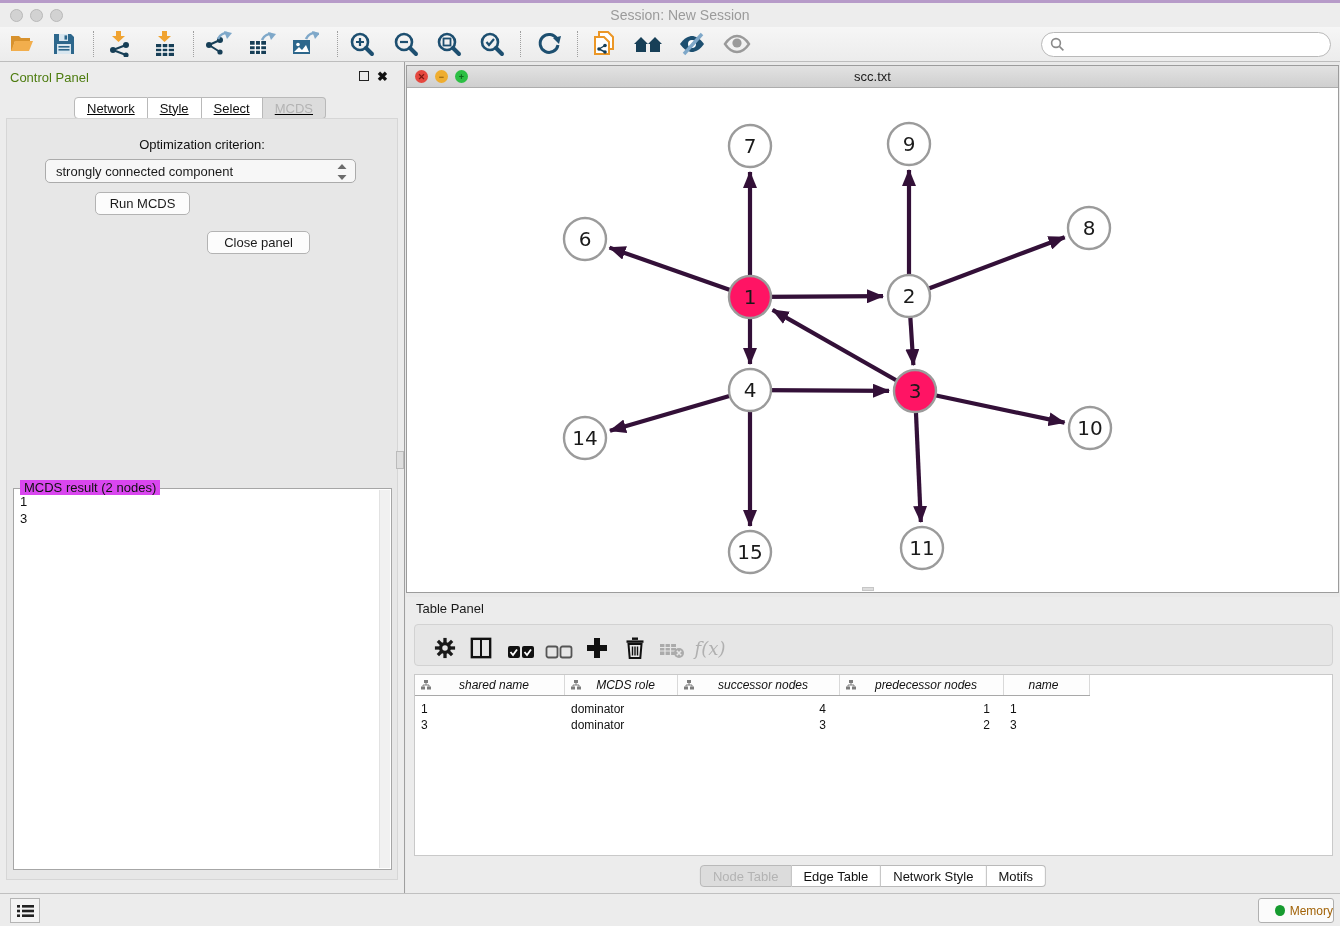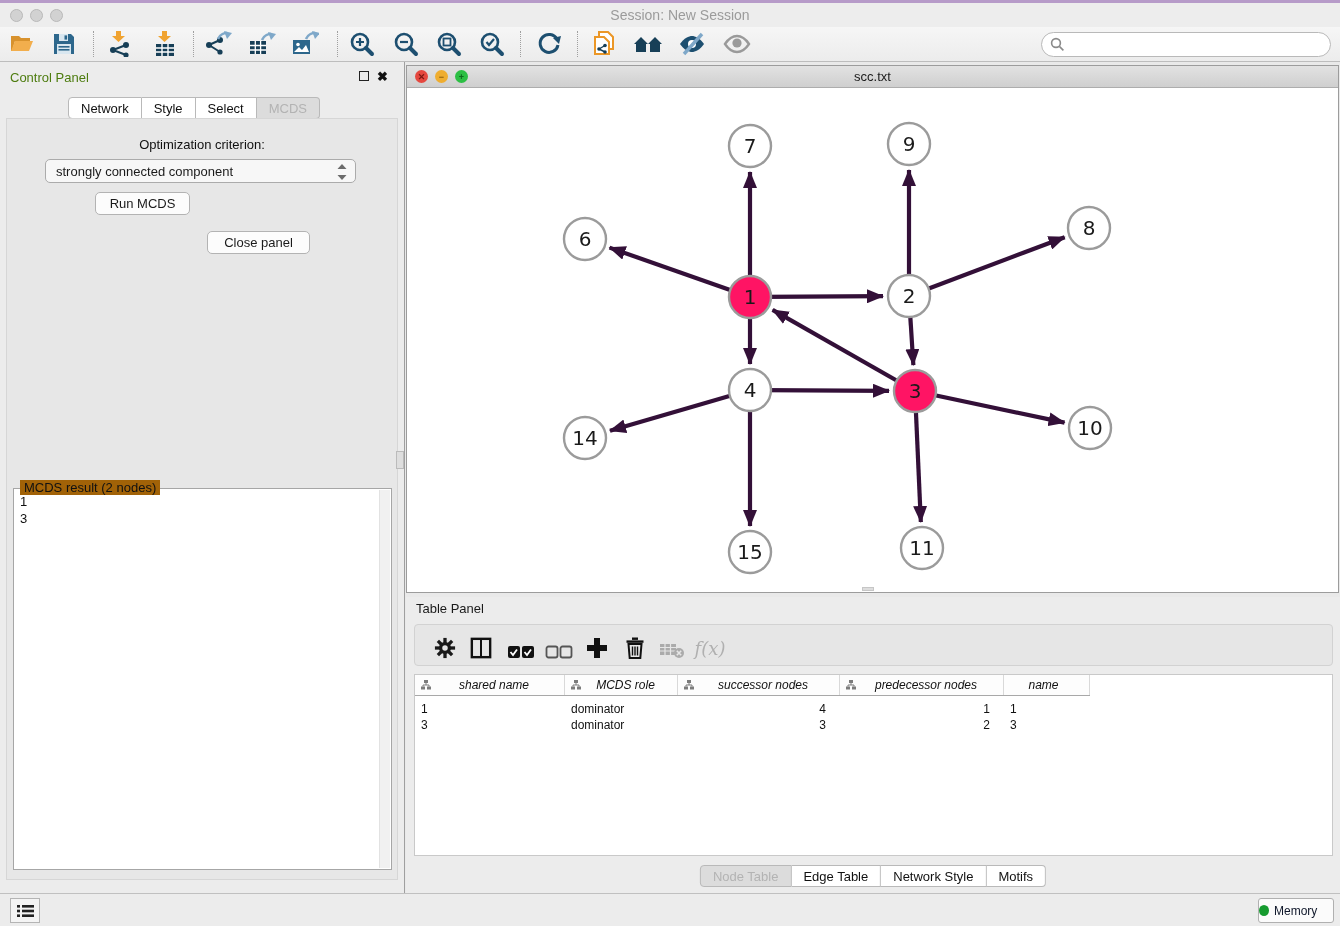--- a/index.html
+++ b/index.html
@@ -18,37 +18,37 @@
   .tsep { position:absolute; top:4px; height:26px; width:0; border-left:1px dotted #9f9f9f; }
   #search-wrap { position:absolute; left:1041px; top:5px; width:290px; height:25px; background:#fff;
                  border:1px solid #b9b9b9; border-radius:13px; display:flex; align-items:center; padding-left:8px; }
   #search-input { border:none; outline:none; background:transparent; flex:1; font-size:13px; margin-left:5px; }
 
   
   #control-panel { position:absolute; left:0; top:62px; width:405px; height:831px; background:#ececec; border-right:1px solid #9f9f9f; }
   #cp-title { position:absolute; left:10px; top:8px; font-size:13px; color:#4d7c0f; }
   .float-ic { position:absolute; width:10px; height:10px; border:1.6px solid #222; }
   .close-ic { position:absolute; font-size:13px; font-weight:bold; color:#111; line-height:12px; }
-  #cp-tabs { position:absolute; left:68px; top:35px; height:22px; display:flex; }
+  #cp-tabs { position:absolute; left:74px; top:35px; height:22px; display:flex;text-decoration:underline; }
   .ctab { height:22px; border:1px solid #b9b9b9; border-left:none; background:#fff; color:#111;
           font-size:13px; display:flex; align-items:center; justify-content:center; padding:0 12px; }
   .ctab:first-child { border-left:1px solid #b9b9b9; border-radius:4px 0 0 4px; }
   .ctab:last-child { border-radius:0 4px 4px 0; }
   .ctab.active { background:#dcdcdc; color:#b3b3b3; }
   #cp-body { position:absolute; left:6px; top:56px; width:392px; height:762px; background:#e7e7e7; border:1px solid #d6d6d6; }
   #opt-label { position:absolute; left:0; top:18px; width:100%; text-align:center; font-size:13px; color:#111; }
   #criterion-select { position:absolute; left:38px; top:40px; width:311px; height:24px; background:#f7f7f7;
                       border:1px solid #ababab; border-radius:5px; font-size:13px; color:#1a1a1a;
                       display:flex; align-items:center; padding-left:10px; }
   #criterion-stepper { position:absolute; right:7px; top:3px; width:12px; height:18px; }
   .cp-btn { position:absolute; top:73px; height:23px; background:#fcfcfc; border:1px solid #b3b3b3; border-radius:5px;
             font-size:13px; color:#1a1a1a; display:flex; align-items:center; justify-content:center; }
   #result-box { position:absolute; left:6px; top:369px; width:379px; height:382px; background:#fff;
                 border:1px solid #a6a6a6; }
-  #result-legend { position:absolute; left:6px; top:-9px; background:#a16207; padding:0 4px; font-size:13px; color:#111;text-align:center; }
+  #result-legend { position:absolute; left:6px; top:-9px; background:#d946ef; padding:0 4px; font-size:13px; color:#111;text-align:center; }
   #result-lines { position:absolute; left:0; top:2px; padding:2px 6px; font-size:13px; color:#111; line-height:17px; }
   #result-scroll { position:absolute; right:1px; top:1px; bottom:1px; width:11px; background:#f1f1f1; border-left:1px solid #e2e2e2; }
   #splitter-handle { position:absolute; left:396px; top:451px; width:8px; height:18px; background:#dedede; border:1px solid #bbb; }
 
   
   #net-window { position:absolute; left:406px; top:65px; width:933px; height:528px; background:#fff; border:1px solid #9c9c9c; }
   #nw-titlebar { position:absolute; left:0; top:0; width:100%; height:22px;
                  background:linear-gradient(#e2e2e2,#cfcfcf); border-bottom:1px solid #adadad; }
   .nw-dot { position:absolute; top:4px; width:13px; height:13px; border-radius:50%; font-size:9px; font-weight:bold;
             display:flex; align-items:center; justify-content:center; }
@@ -71,21 +71,21 @@
   .trow { position:absolute; left:0; height:16px; display:flex; font-size:12px; color:#111; }
   .td { height:16px; display:flex; align-items:center; padding:0 6px; }
   .td.num { justify-content:flex-end; padding-right:14px; }
   #tp-tabs { position:absolute; left:50%; transform:translateX(-50%); top:268px; height:22px; display:flex; }
 
   
   #status-bar { position:absolute; left:0; top:893px; width:1340px; height:33px; background:#ececec; border-top:1px solid #c0c0c0; }
   #task-btn { position:absolute; left:10px; top:4px; width:30px; height:25px; background:#f4f4f4; border:1px solid #b4b4b4;
               display:flex; align-items:center; justify-content:center; }
   #memory-btn { position:absolute; left:1258px; top:4px; width:76px; height:25px; background:#fbfbfb; border:1px solid #b0b0b0;
-                border-radius:3px; display:flex; align-items:center; justify-content:flex-start; gap:5px; font-size:12px; color:#0f172a; }
+                border-radius:3px; display:flex; align-items:center; justify-content:flex-end; gap:5px; font-size:12px; color:#a16207; }
   #memory-dot { width:10px; height:11px; border-radius:50%; background:#169b2f; }
 </style>
 </head>
 <body>
 
 <div id="top-strip"></div>
 
 <div id="titlebar">
   <div class="tl-dot" style="left:10px"></div>
   <div class="tl-dot" style="left:30px"></div>

